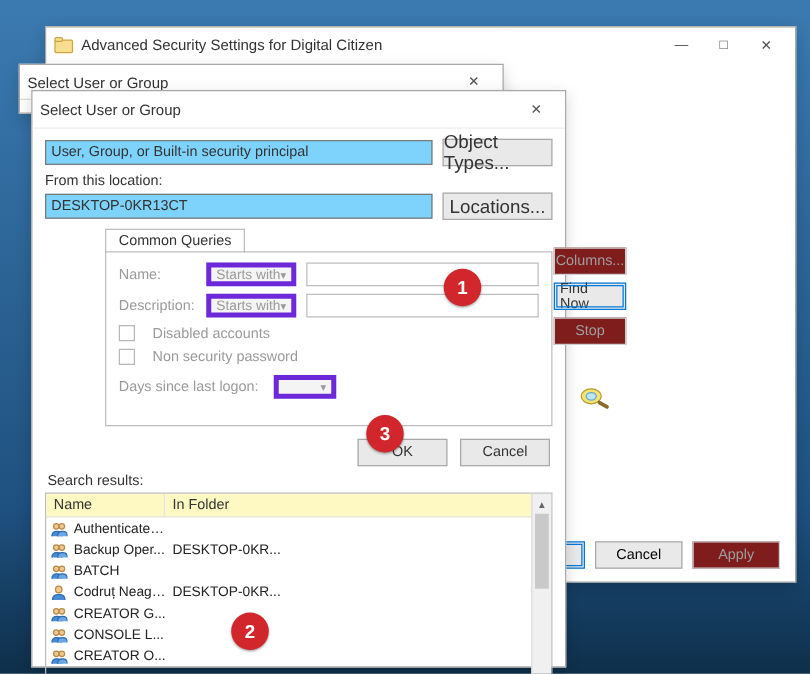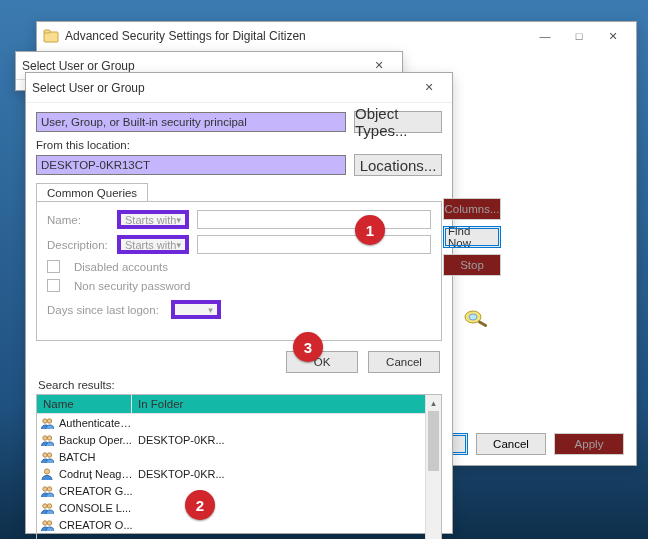--- a/index.html
+++ b/index.html
@@ -15,39 +15,39 @@
   .btn { min-width:70px; height:22px; font-size:11.5px; background:#e9e9e9; border:1px solid #a9a9a9; display:inline-flex; align-items:center; justify-content:center; padding:0 10px; }
   .btn.primary { border:1px solid #0078d7; outline:1px solid #0078d7; outline-offset:-3px; background:#e9e9e9; }
   .btn.disabled { color:#9e9e9e; border-color:#cfcfcf; background:#7f1d1d; }
   .sel1 { left:15px; top:51px; width:388px; height:40px; background:#fff; }
   .sel1 .titlebar { border-bottom:1px solid #dcdcdc; }
   .sel2 { left:25px; top:72px; width:428px; height:462px; background:#fff; }
   .sel2 .titlebar { height:30px; border-bottom:1px solid #eee; }
   .sel2 .content { padding:8px 10px 4px 10px; font-size:11.5px; color:#333; position:relative; }
   .label { font-size:11.5px; margin-bottom:3px; }
   .row { display:flex; align-items:center; gap:8px; margin-bottom:6px; }
-  .field { flex:1; height:20px; border:1px solid #7a7a7a; padding:4px 4px; font-size:11.5px; background:#c4b5fd; color:#333; display:flex; align-items:center; }
+  .field { flex:1; height:20px; border:1px solid #7a7a7a; padding:4px 4px; font-size:11.5px; background:#7dd3fc; color:#333; display:flex; align-items:center; }
   .sidebtn { width:88px; height:22px; font-size:15px; background:#e9e9e9; border:1px solid #a9a9a9; display:inline-flex; align-items:center; justify-content:center; }
-  .tabs { margin-top:4px; }
+  .tabs { margin-top:4px;margin-left:48px; }
   .tab { display:inline-block; border:1px solid #bdbdbd; border-bottom:none; padding:3px 10px; font-size:11.5px; background:#fff; position:relative; top:1px; }
   .tabpanel { border:1px solid #bdbdbd; padding:8px 10px 12px 10px; min-height:140px; position:relative; }
   .q-row { display:flex; align-items:center; gap:8px; margin-bottom:6px; }
   .q-label { width:62px; font-size:11.5px; color:#9a9a9a; }
   .dd { width:72px; height:19px; border:4px solid #6d28d9; background:#f4f4f4; color:#9a9a9a; font-size:11px; display:inline-flex; align-items:center; justify-content:space-between; padding:0 4px; }
   .dd .chev { font-size:9px; color:#9a9a9a; }
   .q-input { flex:1; height:19px; border:1px solid #bdbdbd; background:#fff; }
   .chk { width:13px; height:13px; border:1px solid #b7b7b7; background:#fff; display:inline-block; margin-right:6px; }
   .chk-label { font-size:11.5px; color:#9a9a9a; }
   .rightcol { position:absolute; right:-60px; top:-4px; width:58px; display:flex; flex-direction:column; gap:6px; }
   .rightcol .btn { min-width:58px; padding:0 4px; }
   .mag { position:absolute; right:-52px; bottom:10px; width:34px; height:24px; }
   .okcancel { display:flex; gap:10px; justify-content:flex-end; margin:10px 2px 4px 0; }
   .srlabel { font-size:11.5px; margin:6px 0 3px 2px; }
   .results { border:1px solid #bdbdbd; height:163px; overflow:hidden; position:relative; display:flex; flex-direction:column; }
-  .results-head { display:flex; background:#14b8a6; border-bottom:1px solid #e3e3e3; font-size:11.5px; }
+  .results-head { display:flex; background:#fef9c3; border-bottom:1px solid #e3e3e3; font-size:11.5px; }
   .col { padding:3px 6px; border-right:1px solid #e3e3e3; }
   .col.name { width:95px; }
   .col.fold { flex:1; }
   .results-body { flex:1; overflow:hidden; position:relative; }
   .res-row { display:flex; align-items:center; height:17px; font-size:11px; color:#222; }
   .res-row .ico { width:16px; height:14px; margin:0 3px 0 3px; display:inline-flex; align-items:center; }
   .res-row .nm { width:75px; white-space:nowrap; overflow:hidden; text-overflow:ellipsis; }
   .res-row .fd { flex:1; white-space:nowrap; overflow:hidden; text-overflow:ellipsis; padding-left:4px; }
   .scroll { position:absolute; right:0; top:0; bottom:0; width:16px; background:#f0f0f0; border-left:1px solid #dcdcdc; display:flex; flex-direction:column; }
   .scroll .ar { height:16px; display:flex; align-items:center; justify-content:center; font-size:9px; color:#666; }

